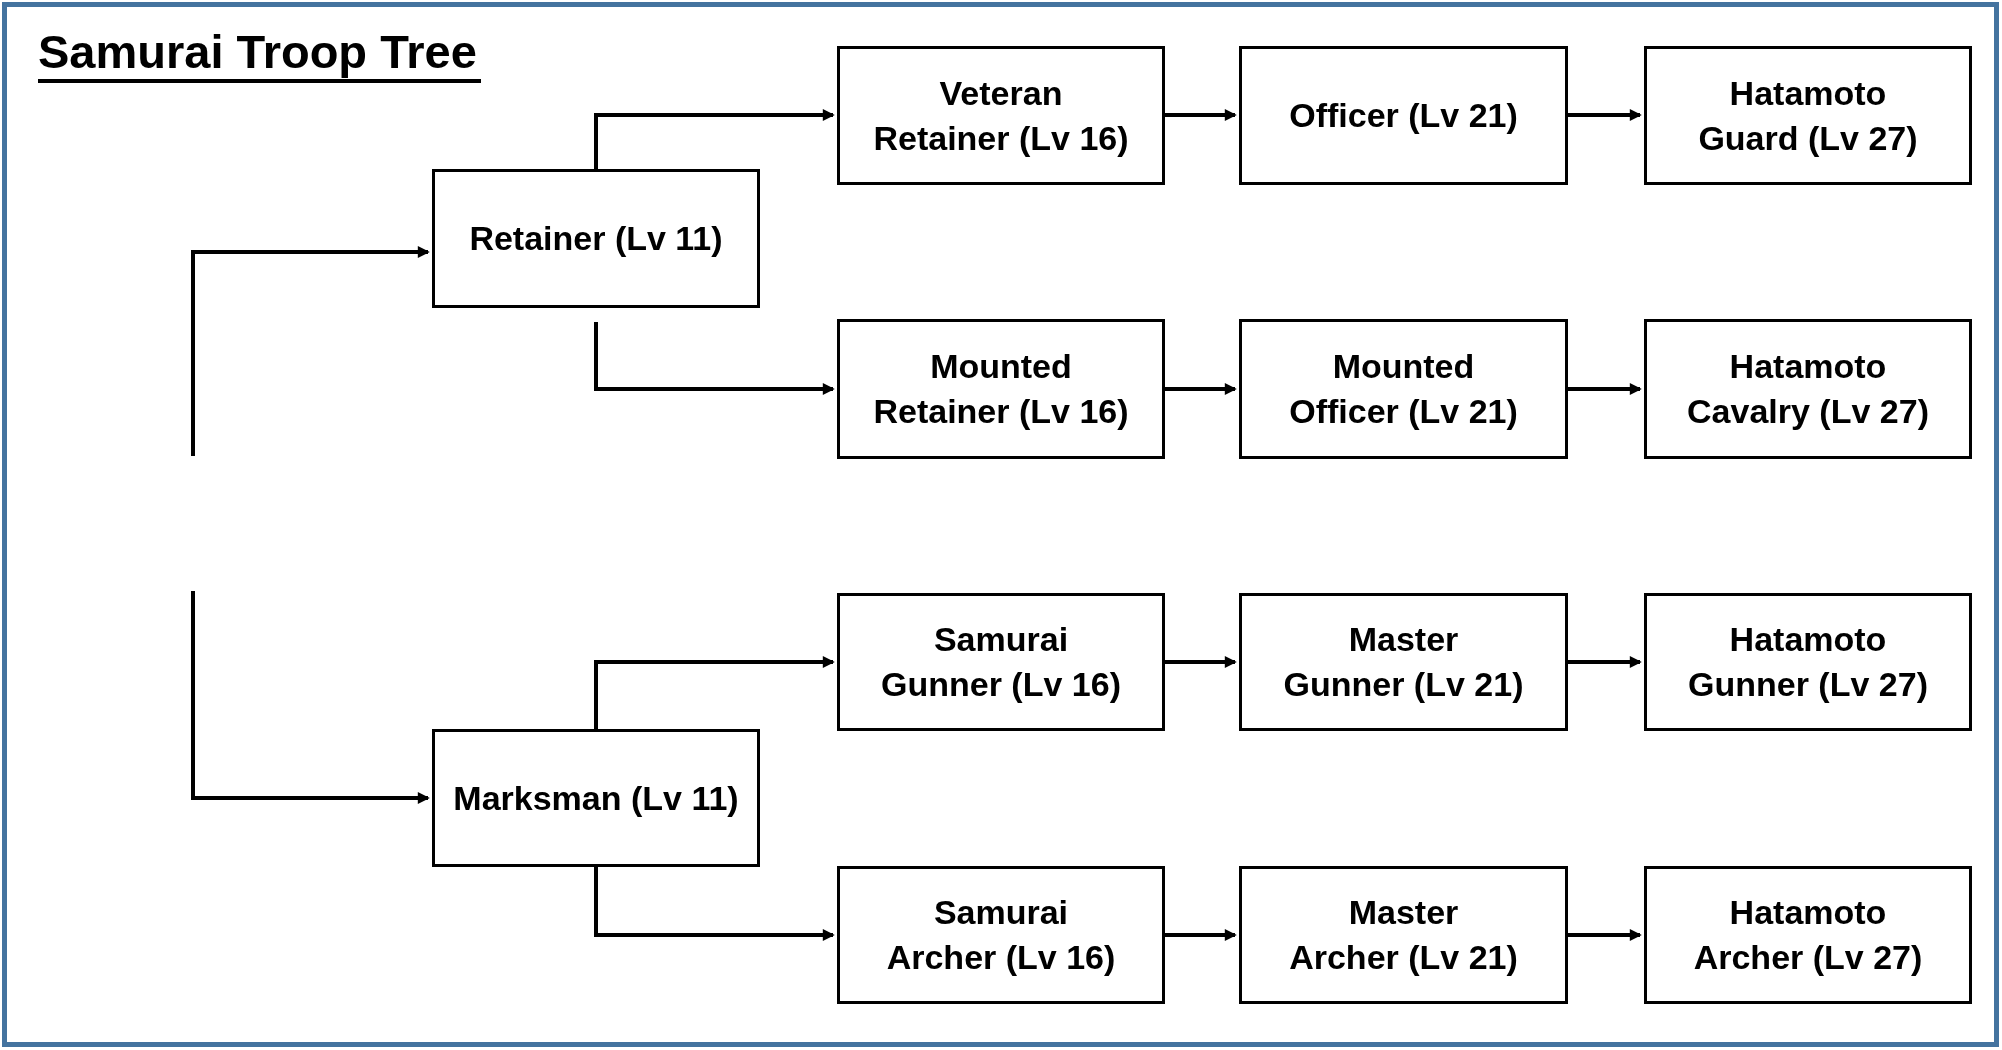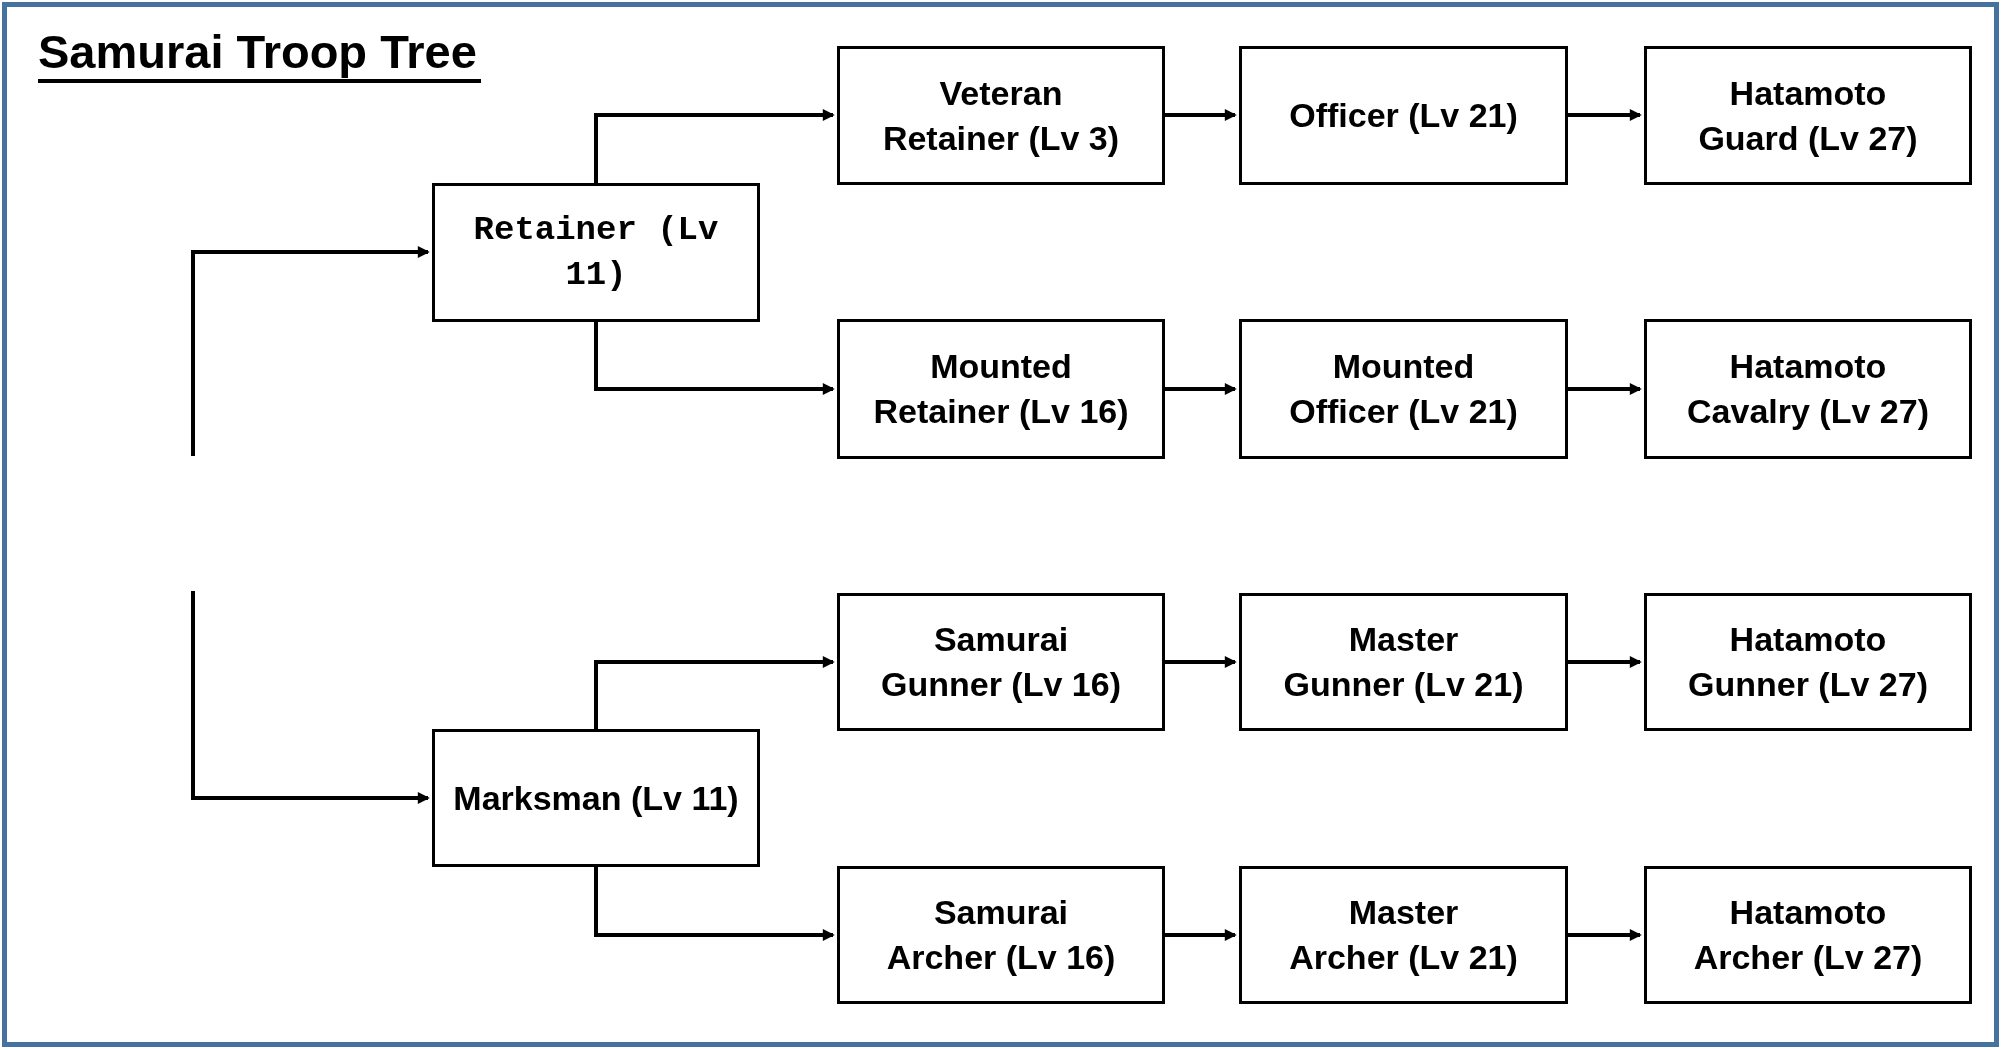--- a/index.html
+++ b/index.html
@@ -84,26 +84,26 @@
     <polyline class="edge" points="1568,389 1640,389" marker-end="url(#arrow)"></polyline>
     <polyline class="edge" points="1165,662 1235,662" marker-end="url(#arrow)"></polyline>
     <polyline class="edge" points="1568,662 1640,662" marker-end="url(#arrow)"></polyline>
     <polyline class="edge" points="1165,935 1235,935" marker-end="url(#arrow)"></polyline>
     <polyline class="edge" points="1568,935 1640,935" marker-end="url(#arrow)"></polyline>
   </svg>
 
   <div id="title">Samurai Troop Tree</div>
 
 
-  <div class="node" style="left:432px; top:183px; width:328px; height:139px;font-family:Liberation Mono, monospace;">Retainer (Lv 11)</div>
+  <div class="node" style="left:432px; top:169px; width:328px; height:139px;">Retainer (Lv 11)</div>
 
   <div class="node" style="left:432px; top:729px; width:328px; height:138px;text-align:center;">Marksman (Lv 11)</div>
 
   <div class="node" style="left:837px; top:46px; width:328px; height:139px;">Veteran
-Retainer (Lv 3)</div>
+Retainer (Lv 16)</div>
 
   <div class="node" style="left:837px; top:319px; width:328px; height:140px;">Mounted
 Retainer (Lv 16)</div>
 
   <div class="node" style="left:837px; top:593px; width:328px; height:138px;">Samurai
 Gunner (Lv 16)</div>
 
   <div class="node" style="left:837px; top:866px; width:328px; height:138px;">Samurai
 Archer (Lv 16)</div>
 

